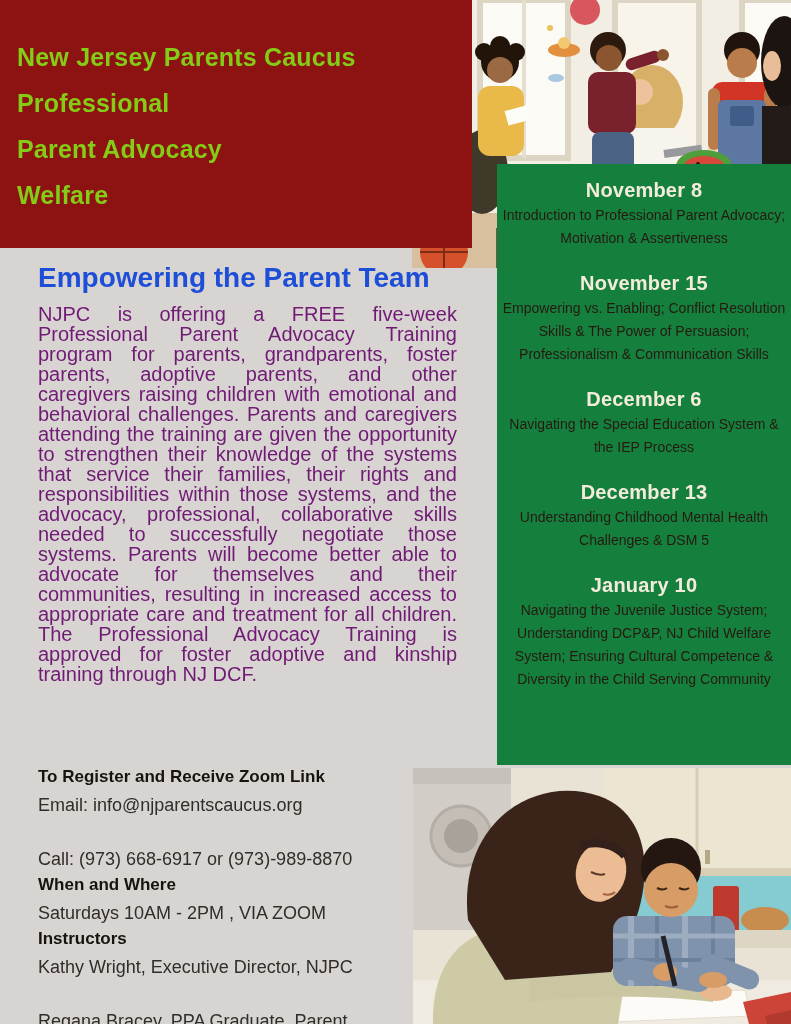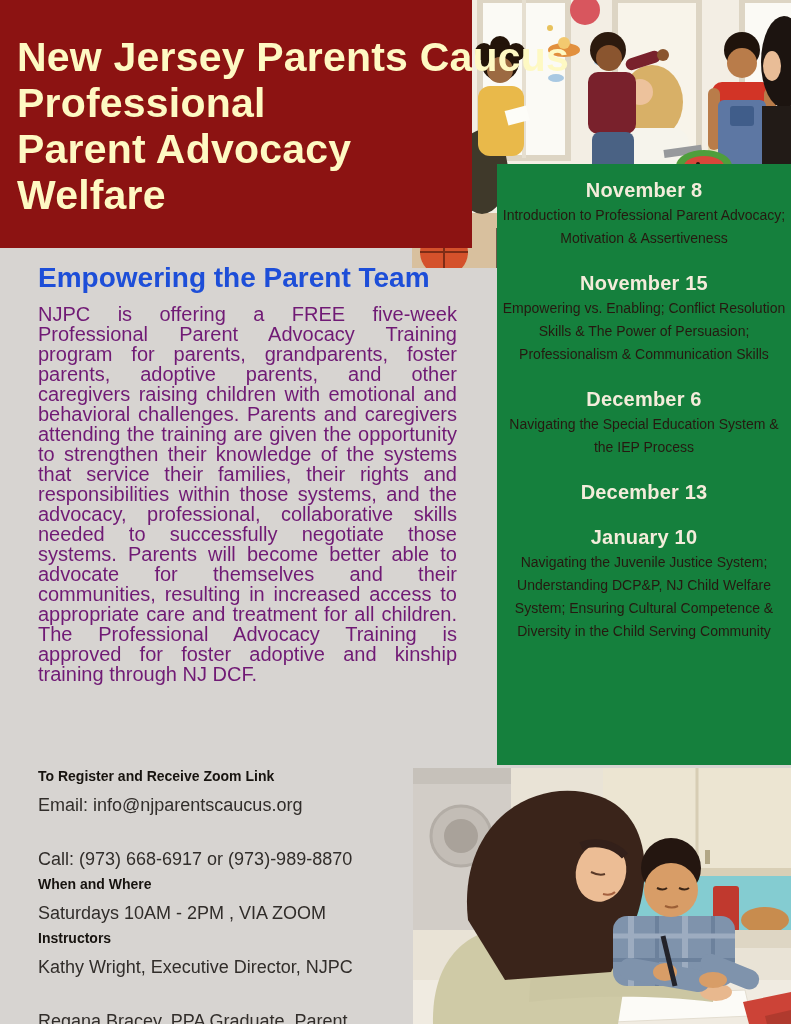--- a/index.html
+++ b/index.html
@@ -13,22 +13,22 @@
   }
   
   .title-block{
     position:absolute;left:0;top:0;width:472px;height:248px;
     background:#8c1312;
     box-sizing:border-box;
     padding:34px 18px 0 17px;
     z-index:3;
   }
   .title-line{
-    color:#fef9c3;
-    font-size:41px;line-height:46px;font-weight:bold;
+    color:#84cc16;
+    font-size:25px;line-height:46px;font-weight:bold;
     letter-spacing:.2px;
     white-space:nowrap;
   }
   
   .photo-top{position:absolute;left:412px;top:0;width:379px;height:268px;z-index:1;}
   .photo-bottom{position:absolute;left:413px;top:768px;width:378px;height:256px;z-index:2;}
   .photo-top svg,.photo-bottom svg{display:block;}
   
   .schedule-panel{
     position:absolute;left:497px;top:164px;width:294px;height:601px;
@@ -56,21 +56,21 @@
     margin:4px 0 12px 0;
   }
   .intro-body{
     font-size:20px;line-height:20px;color:#701a75;
     text-align:justify;
   }
   .register-section{
     position:absolute;left:38px;top:763px;width:390px;z-index:3;
   }
   .reg-heading{
-    font-size:14px;line-height:27px;font-weight:bold;color:#17130f;
+    font-size:17px;line-height:27px;font-weight:bold;color:#17130f;
     margin:0;
   }
   .reg-line{
     font-size:18px;line-height:24px;color:#312d2a;margin-top:30px;
   }
   .reg-heading + .reg-line{margin-top:3px;}
 </style>
 </head>
 <body>
 
@@ -170,20 +170,21 @@
     <div class="session">
       <div class="session-date">November 15</div>
       <div class="session-topics">Empowering vs. Enabling; Conflict Resolution Skills &amp; The Power of Persuasion; Professionalism &amp; Communication Skills</div>
     </div>
     <div class="session">
       <div class="session-date">December 6</div>
       <div class="session-topics">Navigating the Special Education System &amp; the IEP Process</div>
     </div>
     <div class="session">
       <div class="session-date">December 13</div>
+      <div class="session-topics">Understanding Childhood Mental Health Challenges &amp; DSM 5</div>
     </div>
     <div class="session">
       <div class="session-date">January 10</div>
       <div class="session-topics">Navigating the Juvenile Justice System; Understanding DCP&amp;P, NJ Child Welfare System; Ensuring Cultural Competence &amp; Diversity in the Child Serving Community</div>
     </div>
   </div>
 
   <div class="intro-section">
     <div class="intro-heading">Empowering the Parent Team</div>
     <div class="intro-body">NJPC is offering a FREE five-week Professional Parent Advocacy Training program for parents, grandparents, foster parents, adoptive parents, and other caregivers raising children with emotional and behavioral challenges. Parents and caregivers attending the training are given the opportunity to strengthen their knowledge of the systems that service their families, their rights and responsibilities within those systems, and the advocacy, professional, collaborative skills needed to successfully negotiate those systems. Parents will become better able to advocate for themselves and their communities, resulting in increased access to appropriate care and treatment for all children. The Professional Advocacy Training is approved for foster adoptive and kinship training through NJ DCF.</div>

